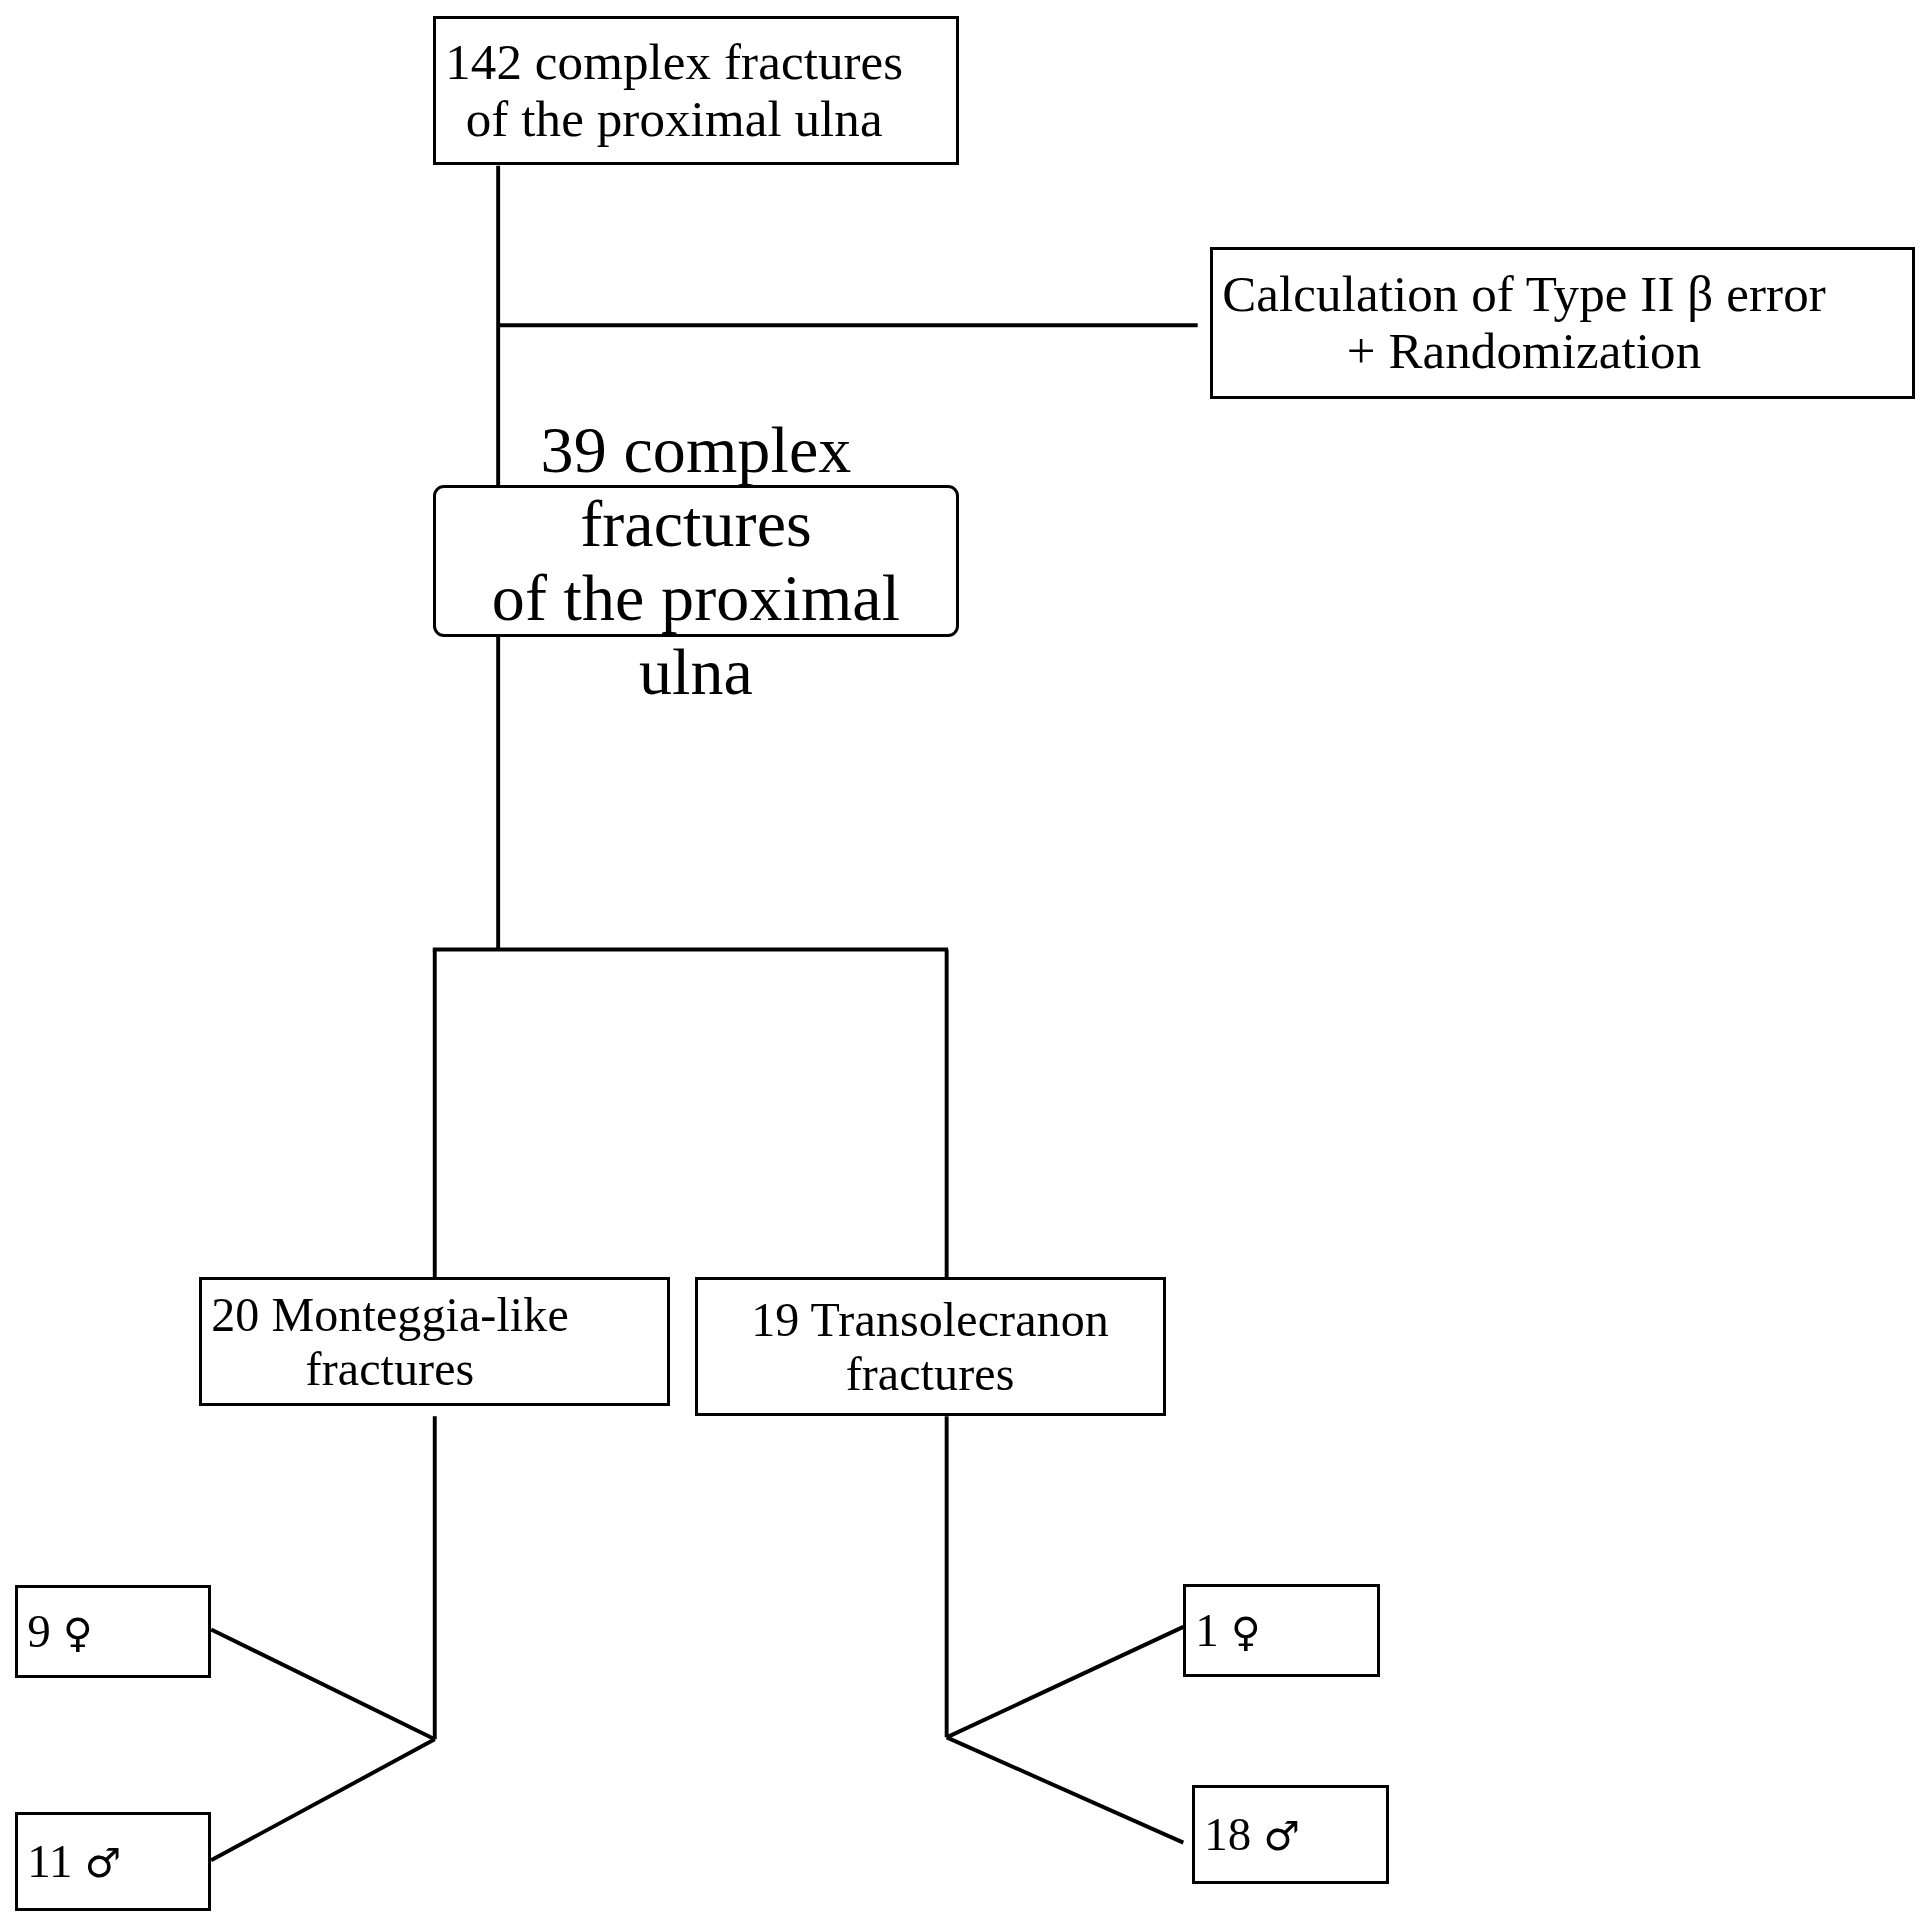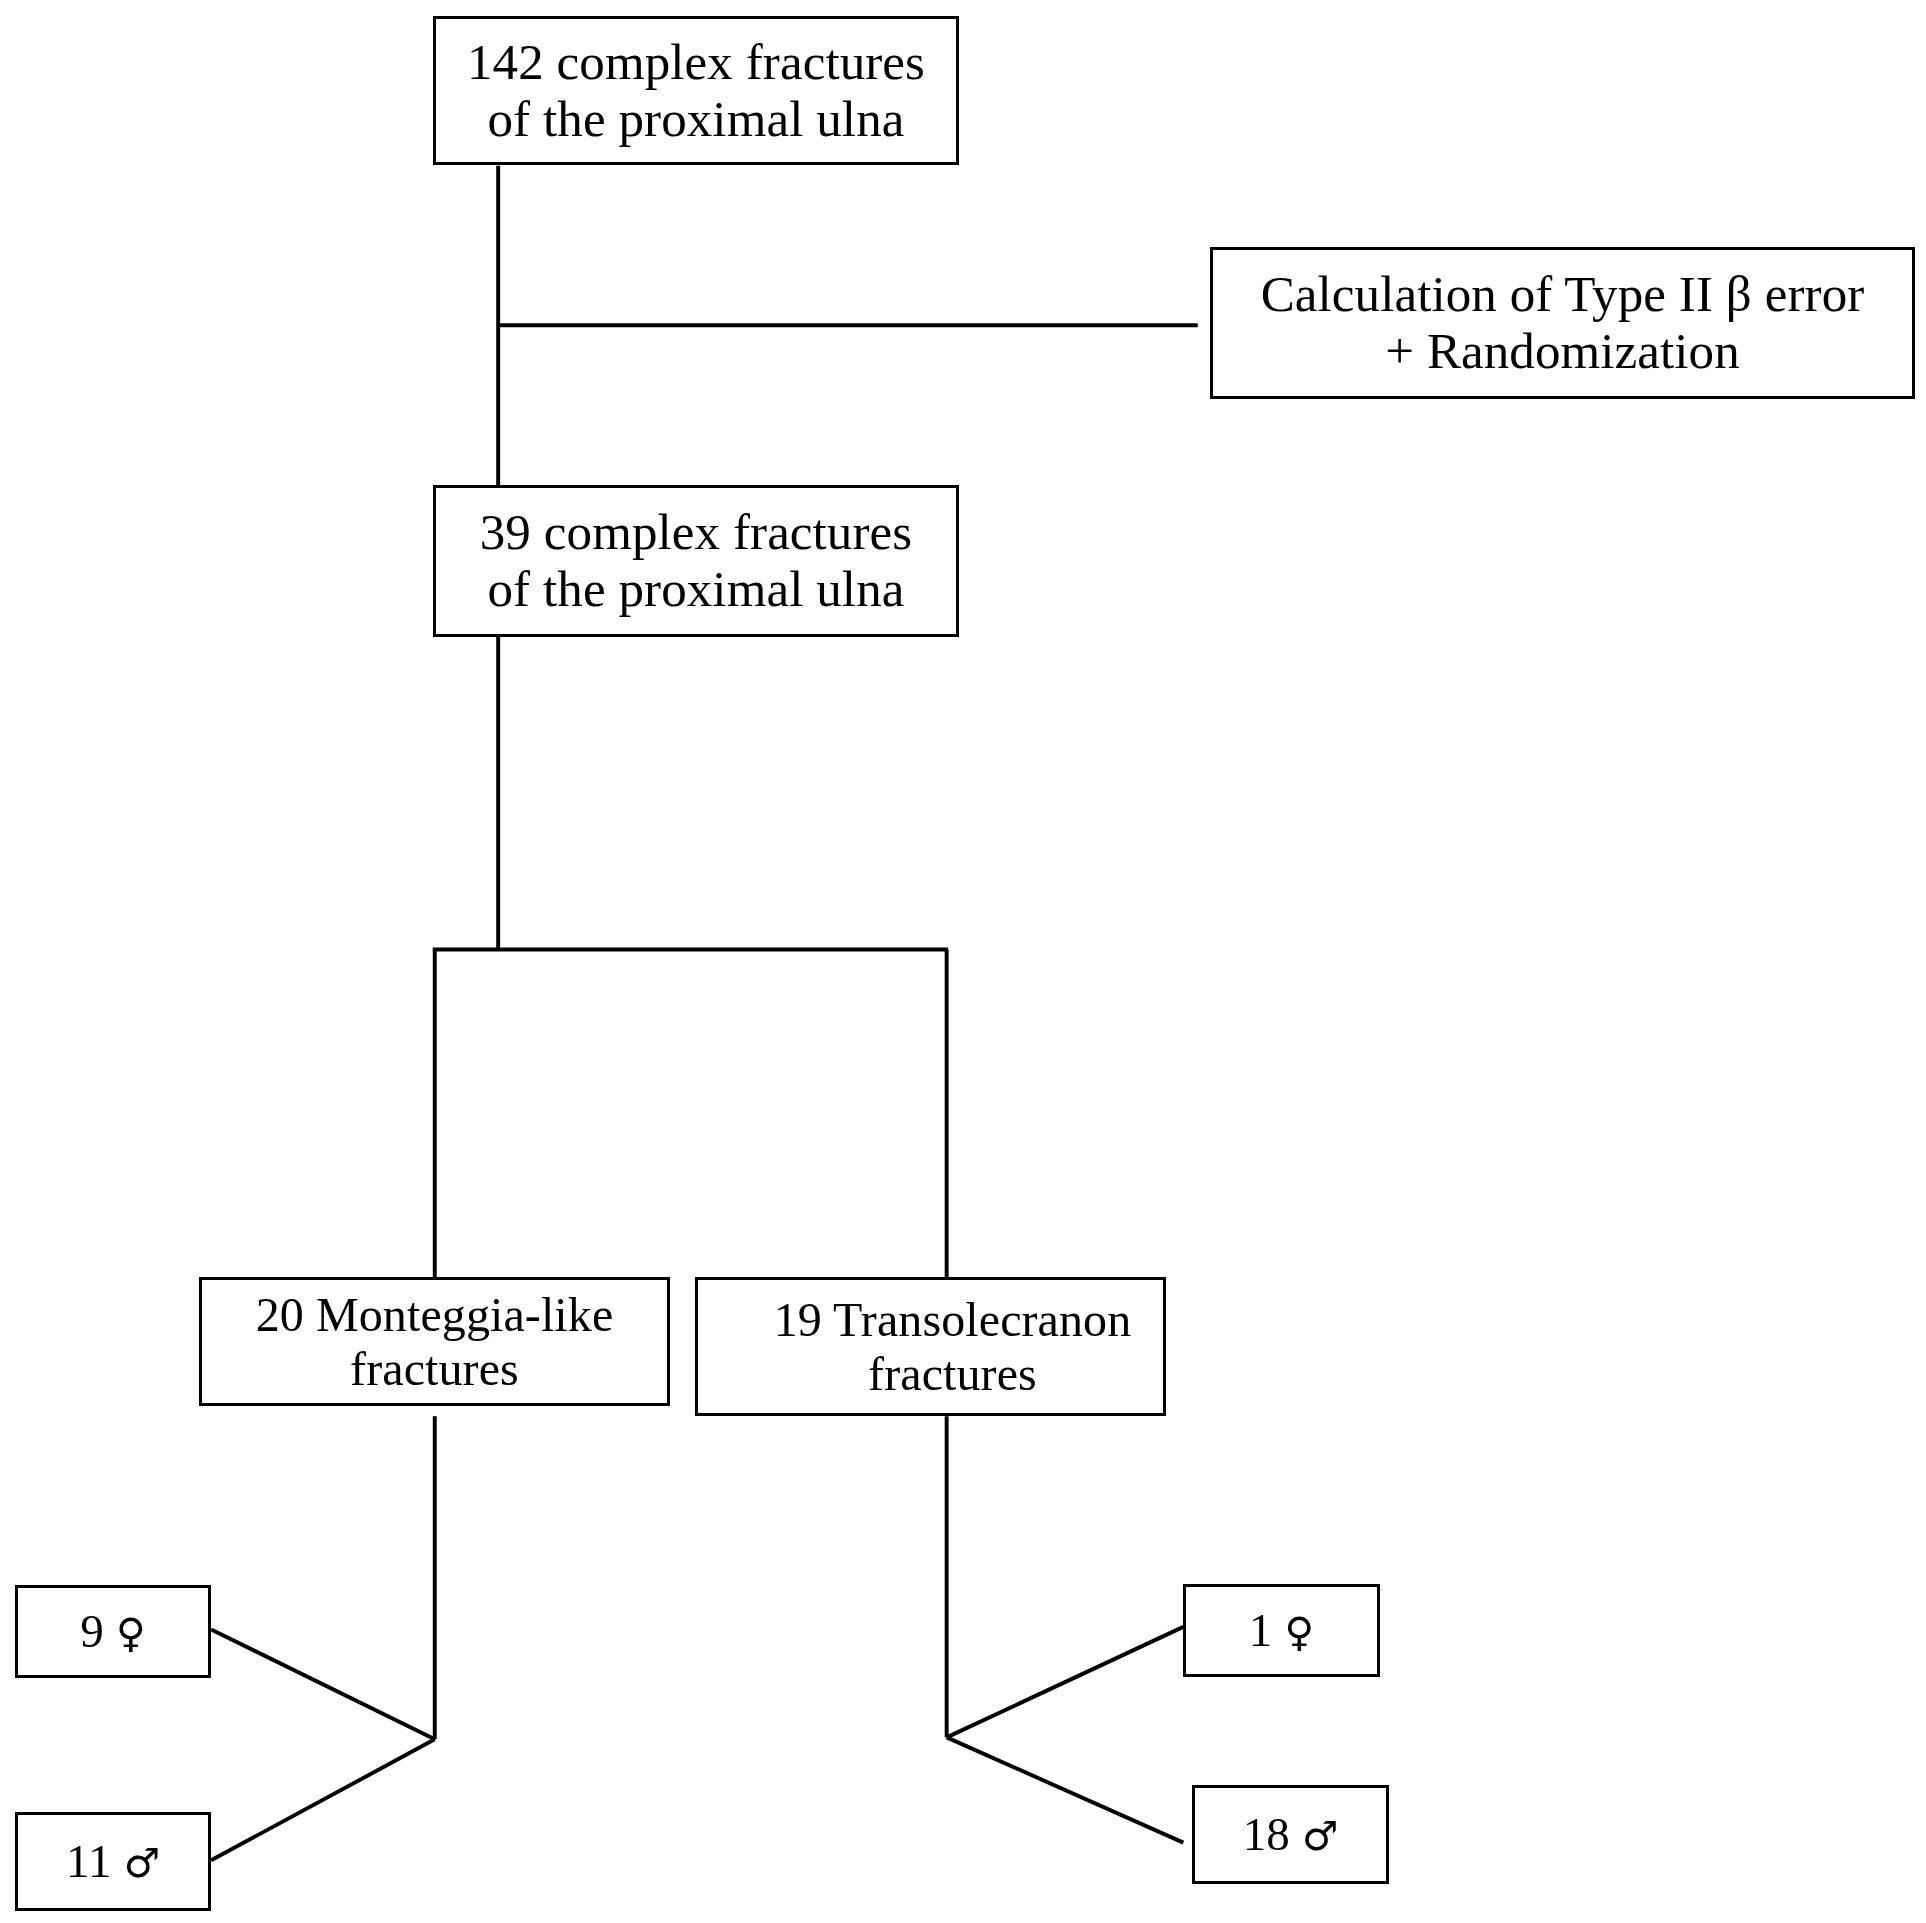--- a/index.html
+++ b/index.html
@@ -26,35 +26,35 @@
     height: 1924px;
     pointer-events: none;
   }
   .node {
     position: absolute;
     box-sizing: border-box;
     border: 3.3px solid #000000;
     background: #ffffff;
     display: flex;
     align-items: center;
-    justify-content: center;
+    justify-content: flex-start;
     text-align: center;
     line-height: 1.12;
     letter-spacing: 0.1px;
   }
   .node .txt {
     display: block;
     white-space: pre-line;
     padding: 0 9.2px;
   }
 
   
   #node-total      { left: 433px;  top: 16.3px;   width: 526px;  height: 149px; font-size: 51px; }
   #node-calc       { left: 1198px; top: 247px;  width: 705px; height: 152px; font-size: 51px; margin-left: 12px; }
-  #node-included   { left: 433px;  top: 485px;  width: 526px;  height: 152px; font-size: 51px; }
+  #node-included   { left: 433px;  top: 485px;  width: 526px;  height: 152px; font-size: 66px; border-radius: 11px; }
   #node-monteggia  { left: 199px;  top: 1277px; width: 471px;  height: 129px; font-size: 48px; }
   #node-transol    { left: 695px; top: 1277px; width: 471px;  height: 139px; font-size: 48px; padding-left: 44px; }
 
   #node-mont-f     { left: 15px;   top: 1585px; width: 196px;  height: 93px; font-size: 47px; }
   #node-mont-m     { left: 15px;   top: 1812px; width: 196px;  height: 99px; font-size: 47px; }
   #node-trans-f    { left: 1183px; top: 1584px; width: 197px;  height: 93px; font-size: 47px; }
   #node-trans-m    { left: 1192px; top: 1785px; width: 197px;  height: 99px; font-size: 47px; }
 
   .sym {
     font-family: "DejaVu Sans", sans-serif;

